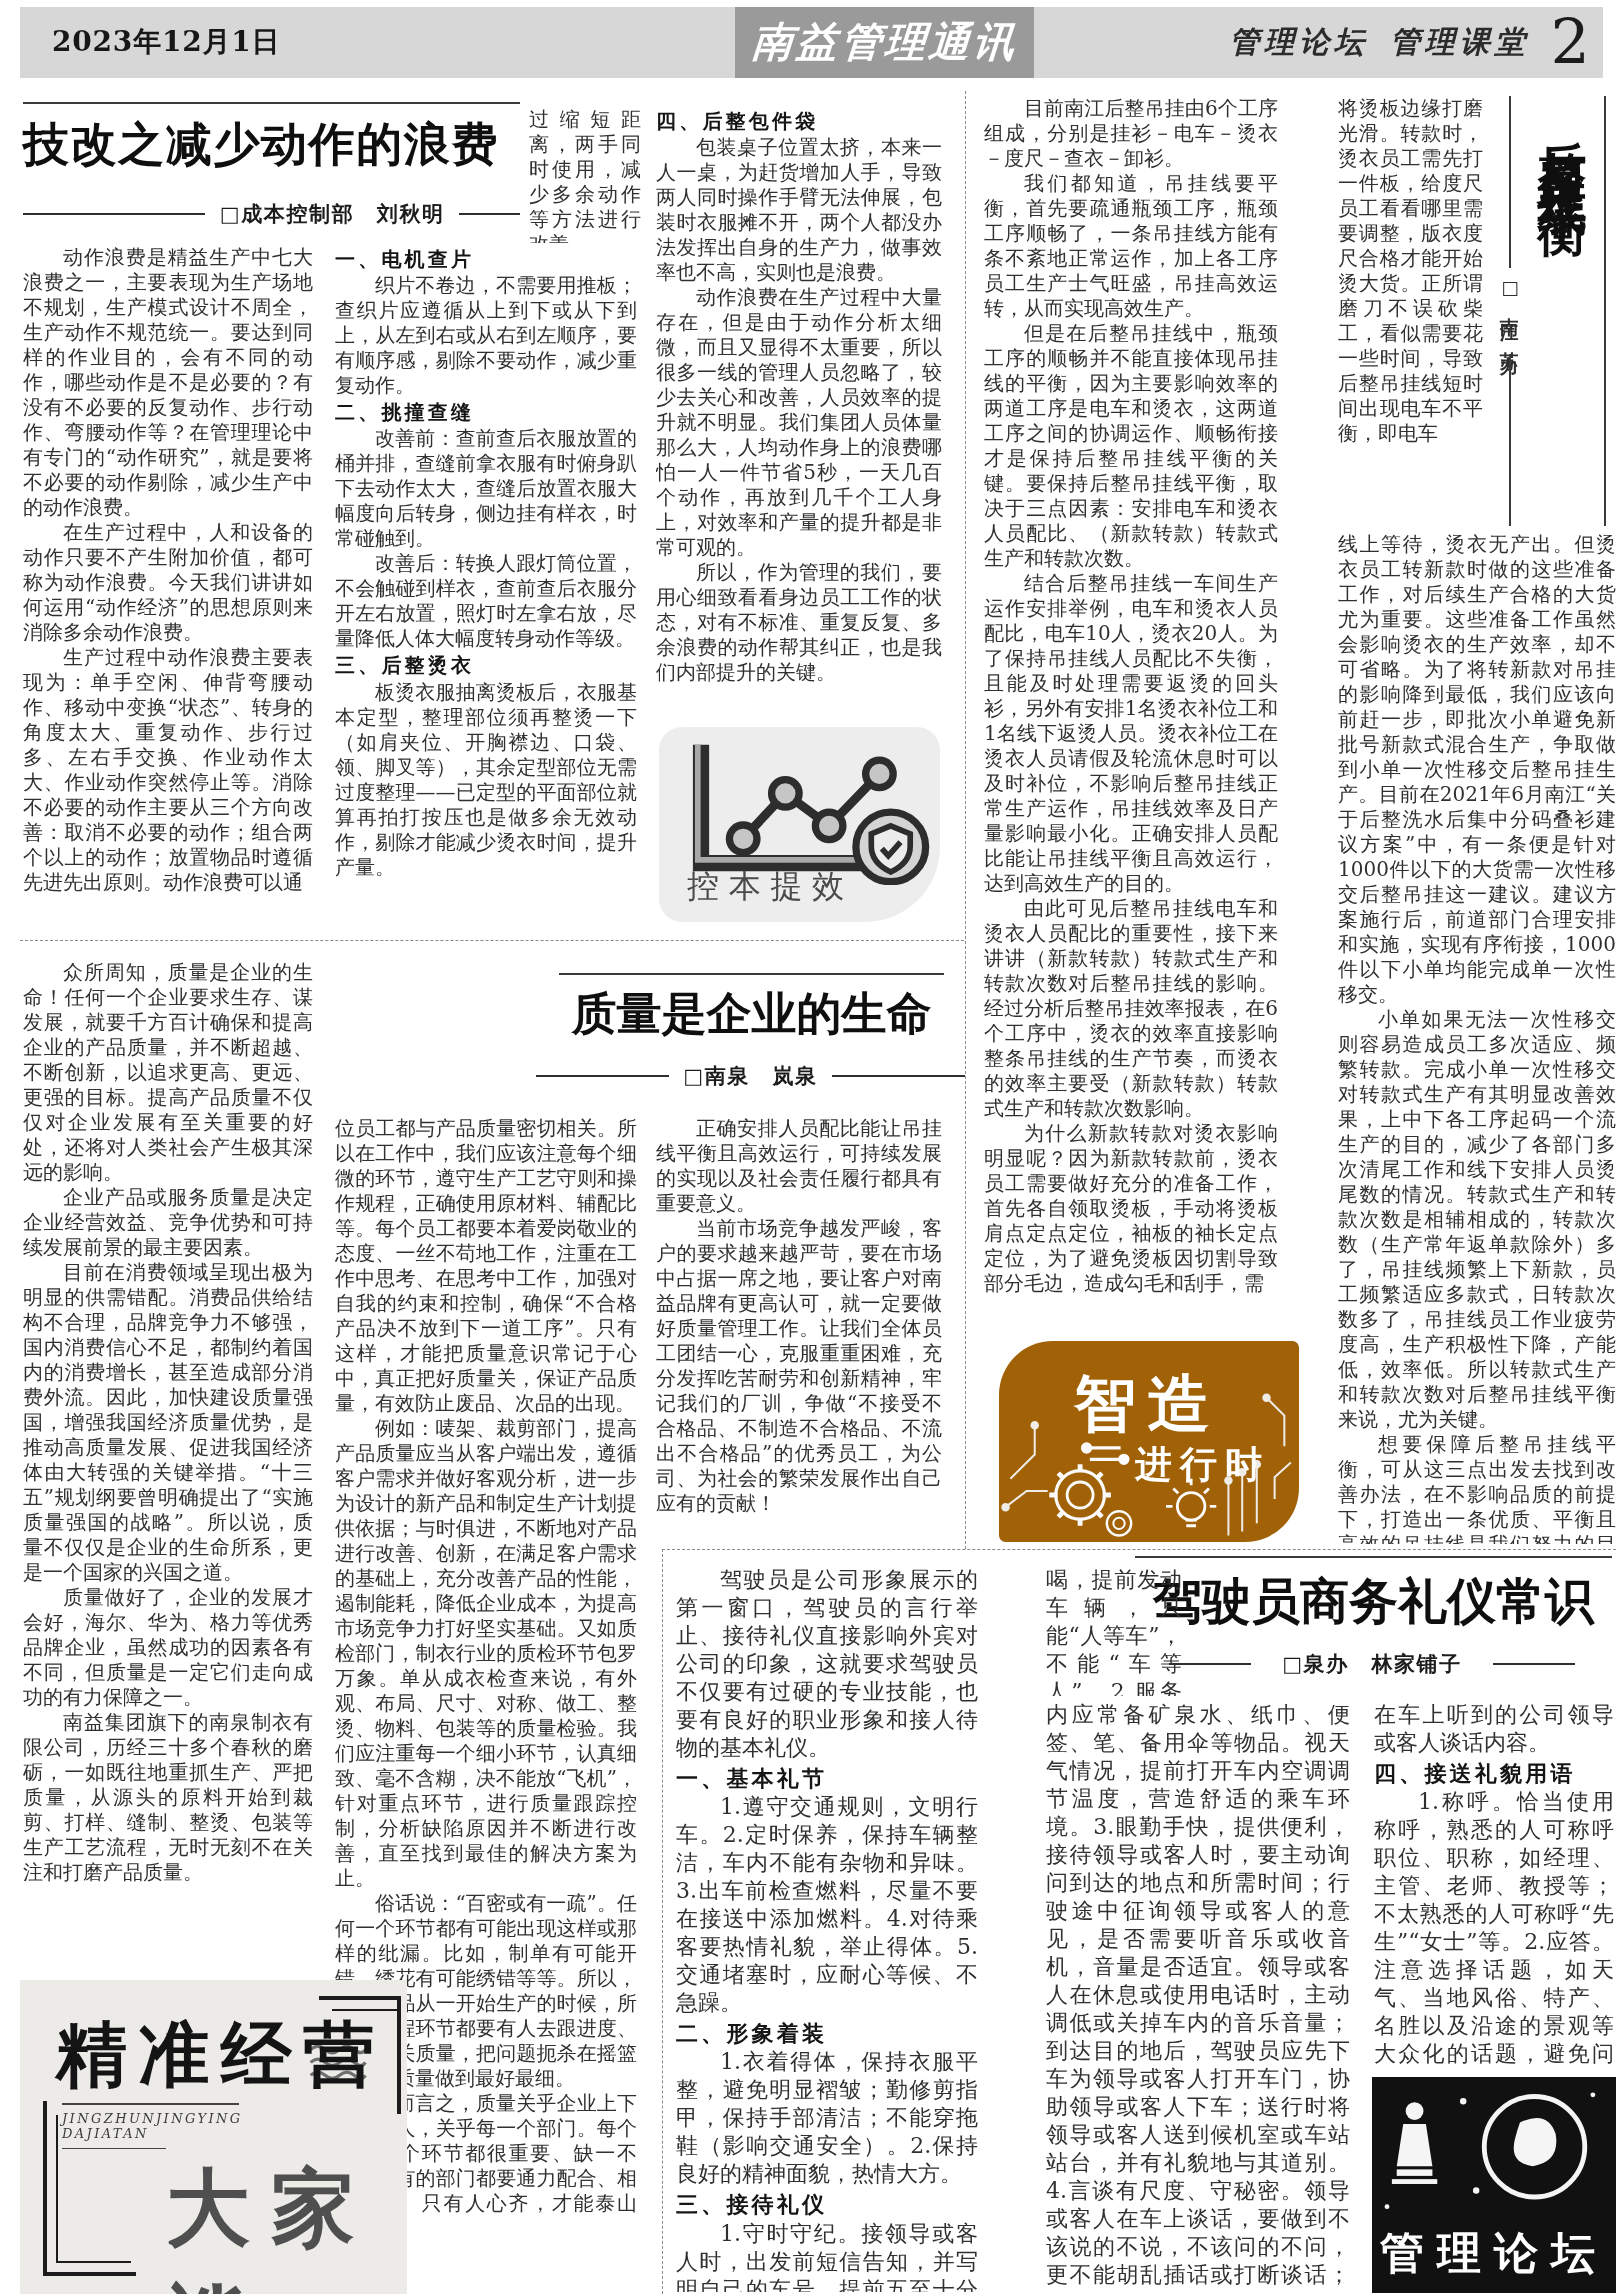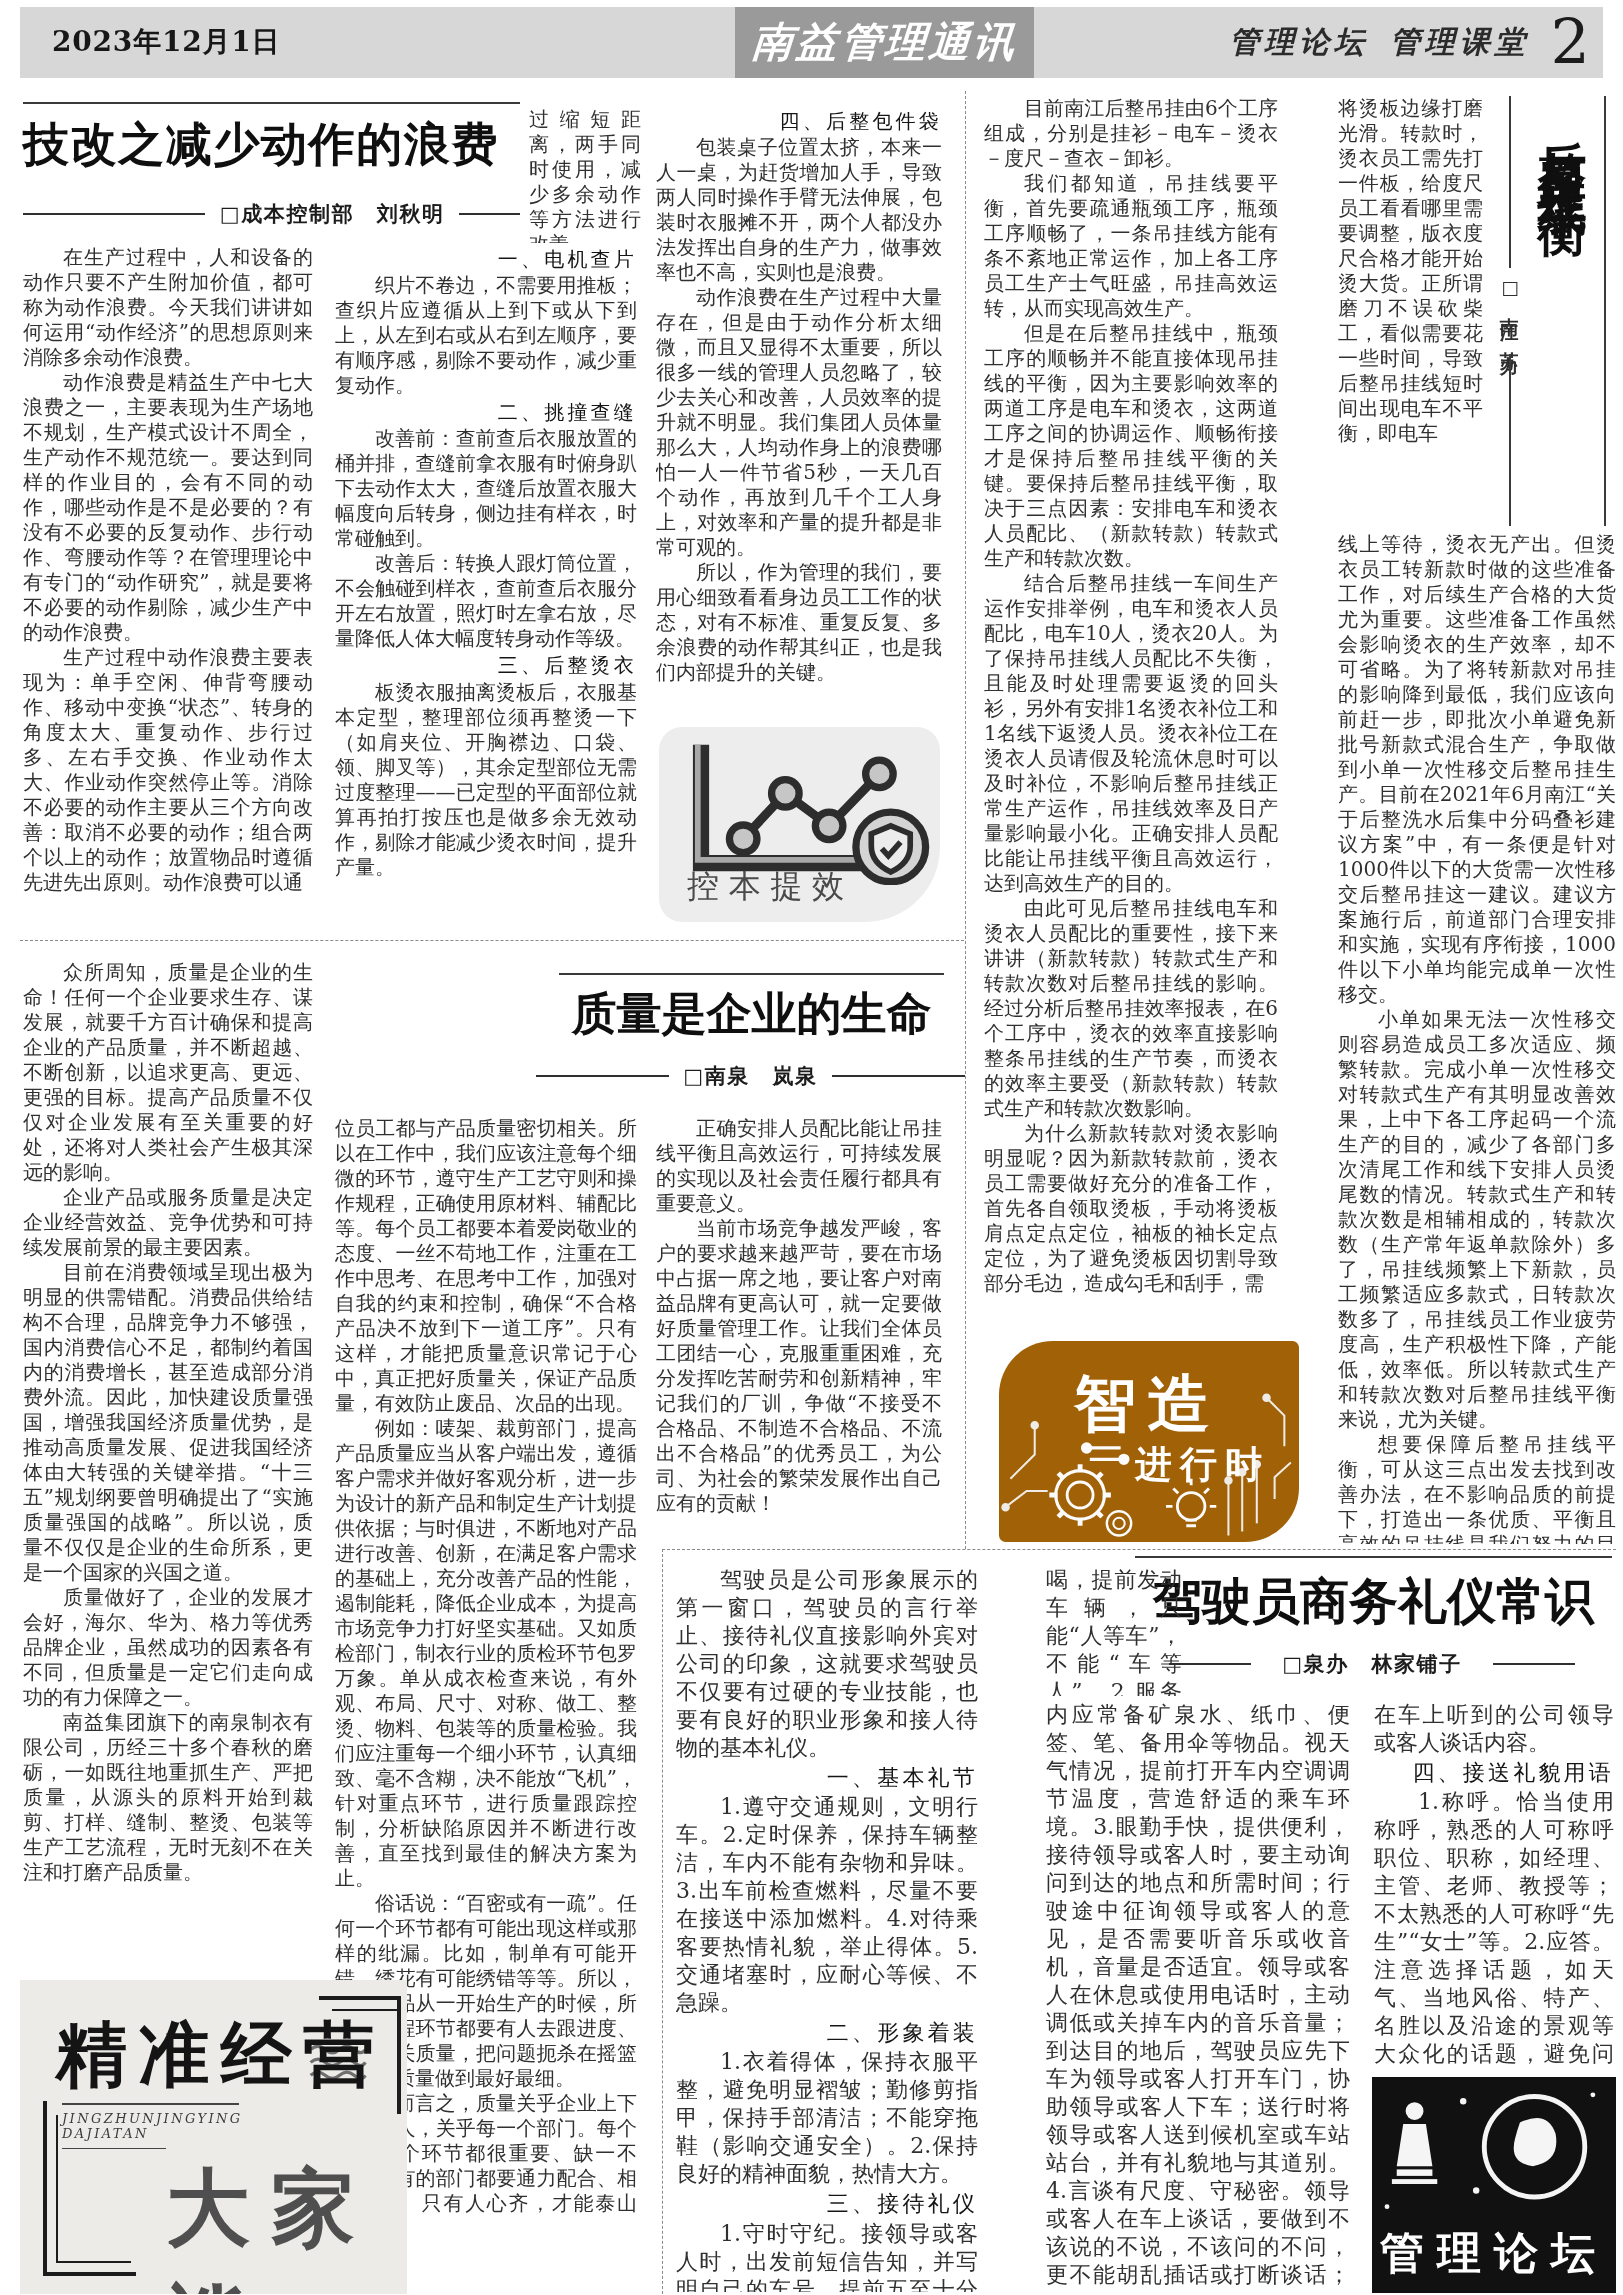--- a/index.html
+++ b/index.html
@@ -11,21 +11,21 @@
   #hdr .date{font-size:28px;font-weight:bold;color:#171717;margin-left:32px;letter-spacing:0.8px;}
   #mast{position:absolute;left:715px;top:0;width:299px;height:71px;background:#9a9a9a;display:flex;align-items:center;justify-content:center;}
   #mast .t{color:#fff;font-size:41px;font-weight:bold;font-style:italic;letter-spacing:3.2px;transform:skewX(-4deg);}
   #hdr .right{margin-left:auto;display:flex;align-items:center;gap:21px;margin-right:13px;}
   #hdr .secs{font-size:30px;font-weight:bold;font-style:italic;color:#2b2b2b;letter-spacing:4.9px;}
   #hdr .pn{font-size:62px;font-family:"DejaVu Serif",serif;color:#1c1c1c;line-height:1;}
   
   .col{font-size:20px;line-height:25px;text-align:justify;overflow:hidden;color:#303030;}
   .col .para{text-indent:2em;margin:0;}
   .col .cont{text-indent:0;margin:0;}
-  .col .sec-h{font-weight:normal;text-align:right;letter-spacing:3.2px;color:#151515;margin:1.6px 0;}
+  .col .sec-h{font-weight:bold;text-align:left;letter-spacing:3.2px;color:#151515;margin:1.6px 0;}
   .big .col, .col.big{font-size:22px;line-height:28px;}
   .art-title{font-weight:bold;color:#0f0f0f;white-space:nowrap;}
   .byline{display:flex;align-items:center;font-size:21px;font-weight:bold;color:#1c1c1c;}
   .byline .rule{height:1.6px;background:#2f2f2f;}
   .byline .txt{padding:0 14.6px;letter-spacing:1.6px;white-space:nowrap;}
   .rule-h{height:1.6px;background:#3a3a3a;}
   .dash-h{border-top:1.6px dashed #8a8a8a;}
   .dash-v{border-left:1.6px dashed #8a8a8a;}
   
   #vt{display:flex;flex-direction:row;align-items:stretch;}
@@ -72,22 +72,22 @@
   <div class="abs art-title" style="left:23px;top:114px;font-size:46px;letter-spacing:1.6px;">技改之减少动作的浪费</div>
   <div class="abs byline" style="left:23px;top:200px;width:497px;">
     <div class="rule" style="flex:3"></div>
     <div class="txt">□成本控制部　刘秋明</div>
     <div class="rule" style="flex:1"></div>
   </div>
   <div class="abs col" style="left:529px;top:107px;width:112px;height:136px;">
     <div class="cont">过缩短距离，两手同时使用，减少多余动作等方法进行改善。</div>
   </div>
   <div class="abs col" style="left:23px;top:245px;width:290px;height:689px;">
+      <div class="para">动作浪费是精益生产中七大浪费之一，主要表现为生产场地不规划，生产模式设计不周全，生产动作不规范统一。要达到同样的作业目的，会有不同的动作，哪些动作是不是必要的？有没有不必要的反复动作、步行动作、弯腰动作等？在管理理论中有专门的“动作研究”，就是要将不必要的动作剔除，减少生产中的动作浪费。</div>
       <div class="para">在生产过程中，人和设备的动作只要不产生附加价值，都可称为动作浪费。今天我们讲讲如何运用“动作经济”的思想原则来消除多余动作浪费。</div>
-      <div class="para">动作浪费是精益生产中七大浪费之一，主要表现为生产场地不规划，生产模式设计不周全，生产动作不规范统一。要达到同样的作业目的，会有不同的动作，哪些动作是不是必要的？有没有不必要的反复动作、步行动作、弯腰动作等？在管理理论中有专门的“动作研究”，就是要将不必要的动作剔除，减少生产中的动作浪费。</div>
       <div class="para">生产过程中动作浪费主要表现为：单手空闲、伸背弯腰动作、移动中变换“状态”、转身的角度太大、重复动作、步行过多、左右手交换、作业动作太大、作业动作突然停止等。消除不必要的动作主要从三个方向改善：取消不必要的动作；组合两个以上的动作；放置物品时遵循先进先出原则。动作浪费可以通</div>
     </div>
   <div class="abs col" style="left:335px;top:245px;width:302px;height:689px;">
       <div class="sec-h">一、电机查片</div>
       <div class="para">织片不卷边，不需要用推板；查织片应遵循从上到下或从下到上，从左到右或从右到左顺序，要有顺序感，剔除不要动作，减少重复动作。</div>
       <div class="sec-h">二、挑撞查缝</div>
       <div class="para">改善前：查前查后衣服放置的桶并排，查缝前拿衣服有时俯身趴下去动作太大，查缝后放置衣服大幅度向后转身，侧边挂有样衣，时常碰触到。</div>
       <div class="para">改善后：转换人跟灯筒位置，不会触碰到样衣，查前查后衣服分开左右放置，照灯时左拿右放，尽量降低人体大幅度转身动作等级。</div>
       <div class="sec-h">三、后整烫衣</div>
       <div class="para">板烫衣服抽离烫板后，衣服基本定型，整理部位须再整烫一下（如肩夹位、开胸襟边、口袋、领、脚叉等），其余定型部位无需过度整理——已定型的平面部位就算再拍打按压也是做多余无效动作，剔除才能减少烫衣时间，提升产量。</div>

